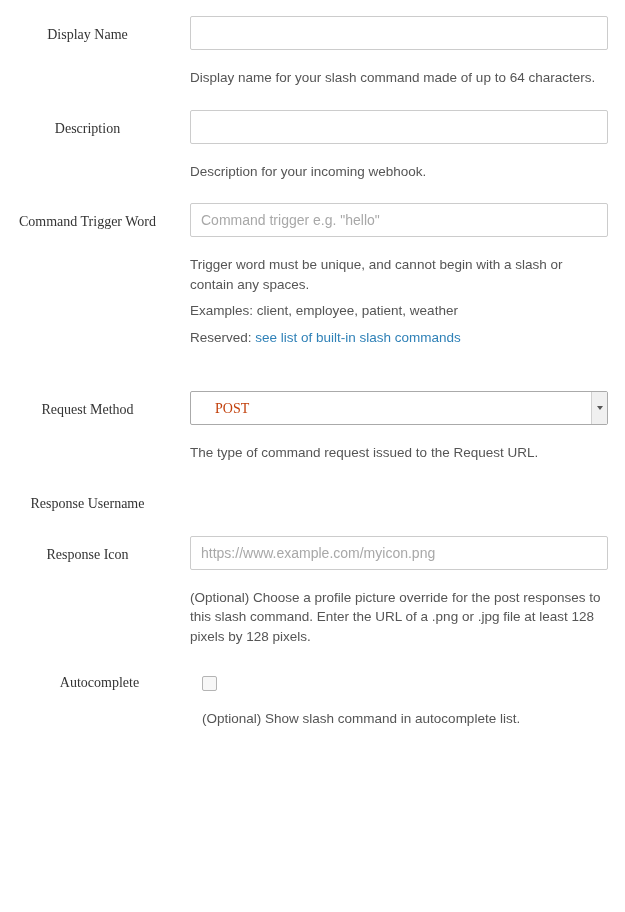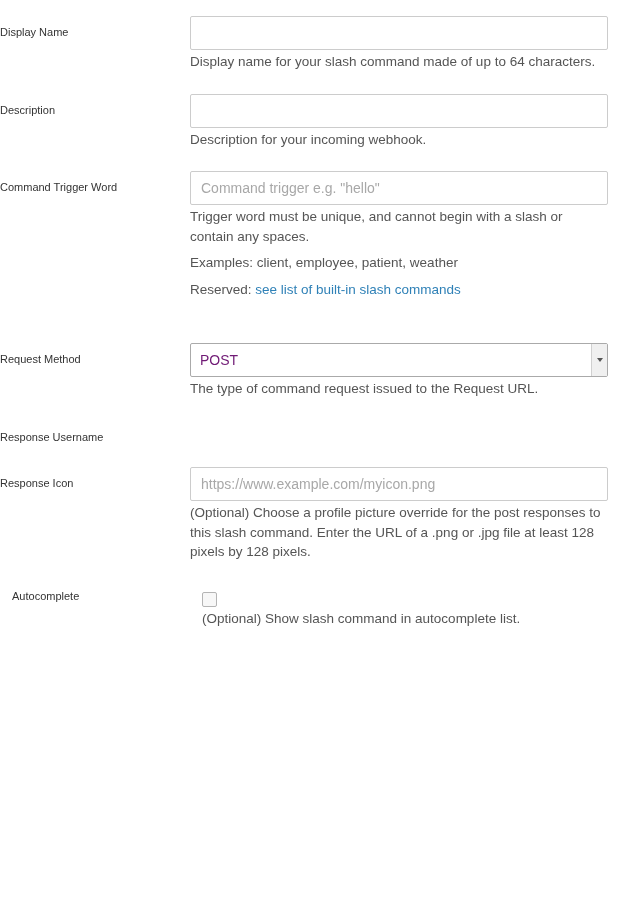--- a/index.html
+++ b/index.html
@@ -19,26 +19,27 @@
     padding-top: 16px;
   }
   .form-row {
     display: flex;
     align-items: flex-start;
     margin-bottom: 0;
   }
   .label-col {
     width: 190px;
     min-width: 190px;
-    text-align: left;
+    text-align: center;
     padding-right: 15px;
     box-sizing: border-box;
-    font-size: 11px;
+    font-size: 14px;
     color: #333333;
     line-height: 1.4;
+    font-family: Liberation Serif, serif;
   }
   .label-col.input-label {
     padding-top: 9px;
   }
   .label-col.check-label {
     padding-top: 5px;
     margin-left: 12px;
   }
   .field-col {
     flex: 1;
@@ -64,24 +65,24 @@
   }
   .select-wrap {
     position: relative;
     width: 100%;
     height: 34px;
   }
   select.select-input {
     box-sizing: border-box;
     width: 100%;
     height: 34px;
-    padding: 5px 24px 5px 9px;
-    font-family: Liberation Sans, sans-serif;
-    font-size: 14px;
-    color: #701a75;
+    padding: 5px 24px 5px 24px;
+    font-family: Liberation Serif, serif;
+    font-size: 14px;
+    color: #c2410c;
     background: #ffffff;
     border: 1px solid #aaaaaa;
     border-radius: 2px;
     outline: none;
     -webkit-appearance: none;
     appearance: none;
   }
   .select-arrow {
     position: absolute;
     top: 1px;
@@ -100,21 +101,21 @@
     width: 0;
     height: 0;
     border-left: 3px solid transparent;
     border-right: 3px solid transparent;
     border-top: 4px solid #555555;
   }
   .help {
     font-size: 13.5px;
     color: #555555;
     line-height: 1.45;
-    margin-top: 2px;
+    margin-top: 18px;
     margin-bottom: 0;
   }
   .help.tight {
     margin-top: 7px;
   }
   .help a {
     color: #2f81b7;
     text-decoration: none;
   }
   .spacer-md { height: 22px; }

